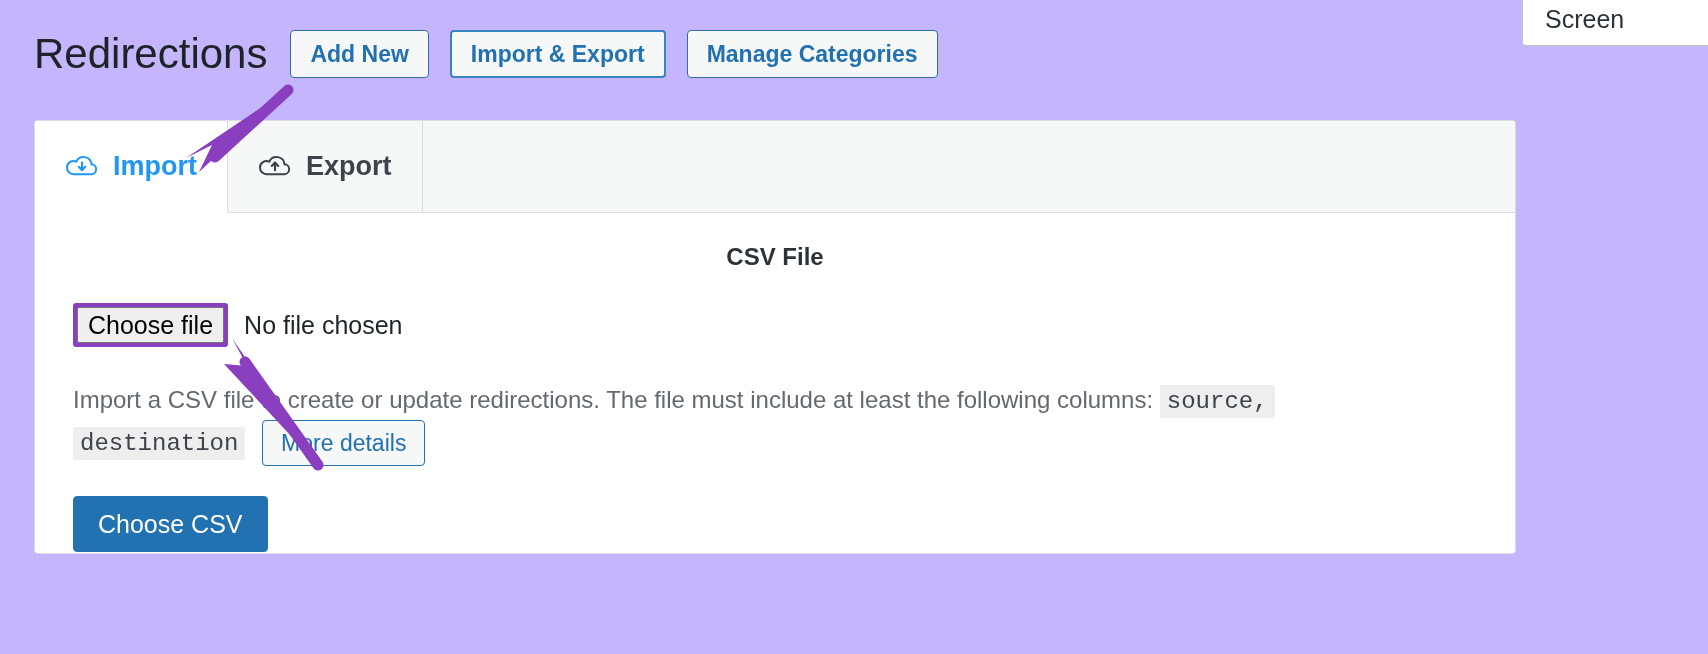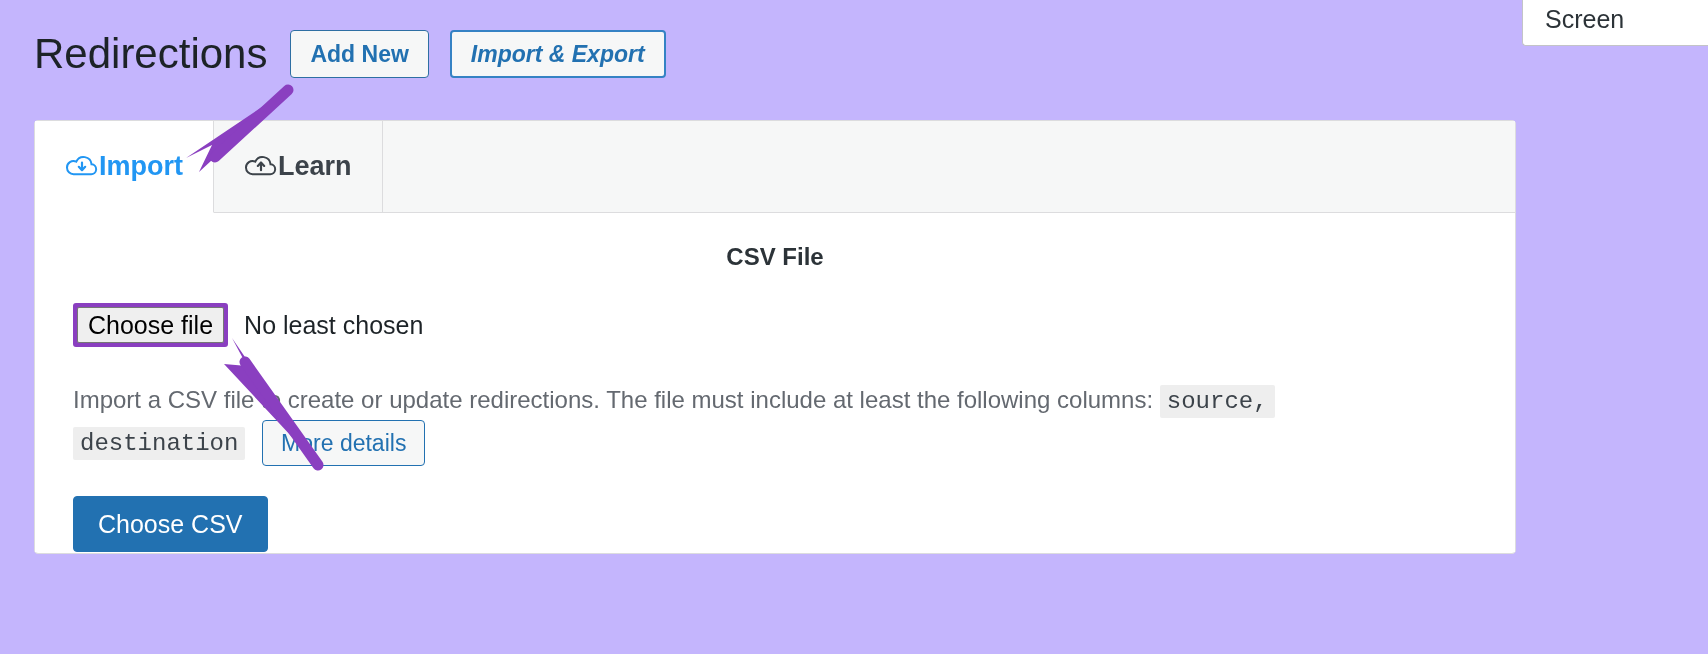--- a/index.html
+++ b/index.html
@@ -64,21 +64,20 @@
     font-size: 23px;
     font-weight: bold;
     font-family: "Liberation Sans", sans-serif;
     white-space: nowrap;
     cursor: pointer;
     line-height: 1;
   }
   .top-btn.strong {
     border-width: 2px;
     border-color: #3582c4;
-    font-style: italic;
   }
 
   
   .panel {
     position: absolute;
     top: 120px; left: 34px;
     width: 1482px; height: 434px;
     background: #ffffff;
     border: 1px solid #dcdcde;
     border-radius: 4px;
@@ -89,20 +88,21 @@
     position: relative;
     height: 92px;
     display: flex;
     align-items: stretch;
     background: #f6f7f7;
     border-bottom: 1px solid #dcdcde;
   }
   .tab {
     display: flex;
     align-items: center;
+    gap: 14px;
     padding: 0 30px;
     font-size: 27px;
     font-weight: bold;
     color: #3c434a;
     border-right: 1px solid #dcdcde;
     cursor: pointer;
     background: #f6f7f7;
     user-select: none;
   }
   .tab.active {
@@ -230,20 +230,21 @@
 <div id="app">
 
   <div class="screen-options">
     <span>Screen</span>
   </div>
 
   <div class="header-row">
     <h1 class="page-title">Redirections</h1>
     <button class="top-btn">Add New</button>
     <button class="top-btn strong">Import &amp; Export</button>
+    <button class="top-btn">Manage Categories</button>
   </div>
 
   <div class="panel">
 
     <div class="tab-strip">
       <div class="tab active">
         <span>
           <svg width="34" height="26" viewBox="0 0 34 26">
             <path d="M26.5 10.2a8 8 0 0 0-15.2-2.6A6.5 6.5 0 0 0 2 13.8a6.5 6.5 0 0 0 6.5 6.4h17.3a5 5 0 0 0 .7-10z" fill="none" stroke="#2196f3" stroke-width="2"></path>
             <path d="M17 8.5v7.5M13.8 12.8 17 16.2l3.2-3.4" fill="none" stroke="#2196f3" stroke-width="2.2" stroke-linecap="round" stroke-linejoin="round"></path>
@@ -251,33 +252,33 @@
         </span>
         <span>Import</span>
       </div>
       <div class="tab">
         <span>
           <svg width="34" height="26" viewBox="0 0 34 26">
             <path d="M26.5 10.2a8 8 0 0 0-15.2-2.6A6.5 6.5 0 0 0 2 13.8a6.5 6.5 0 0 0 6.5 6.4h17.3a5 5 0 0 0 .7-10z" fill="none" stroke="#3c434a" stroke-width="2"></path>
             <path d="M17 16.2V8.7M13.8 11.9 17 8.5l3.2 3.4" fill="none" stroke="#3c434a" stroke-width="2.2" stroke-linecap="round" stroke-linejoin="round"></path>
           </svg>
         </span>
-        <span>Learn</span>
+        <span>Export</span>
       </div>
       <div class="tab-rest"></div>
     </div>
 
     <div class="body">
       <p class="field-label">CSV File</p>
 
       <div class="file-row">
         <span class="choose-wrap">
           <button class="choose-file">Choose file</button>
         </span>
-        <span class="no-file">No least chosen</span>
+        <span class="no-file">No file chosen</span>
       </div>
 
       <p class="desc">
         <span>Import a CSV file to create or update redirections. The file must include at least the following columns:</span>
         <span class="code">source,</span>
         <span class="code">destination</span>
         <button class="more-details">More details</button>
       </p>
 
       <button class="primary-btn">Choose CSV</button>

